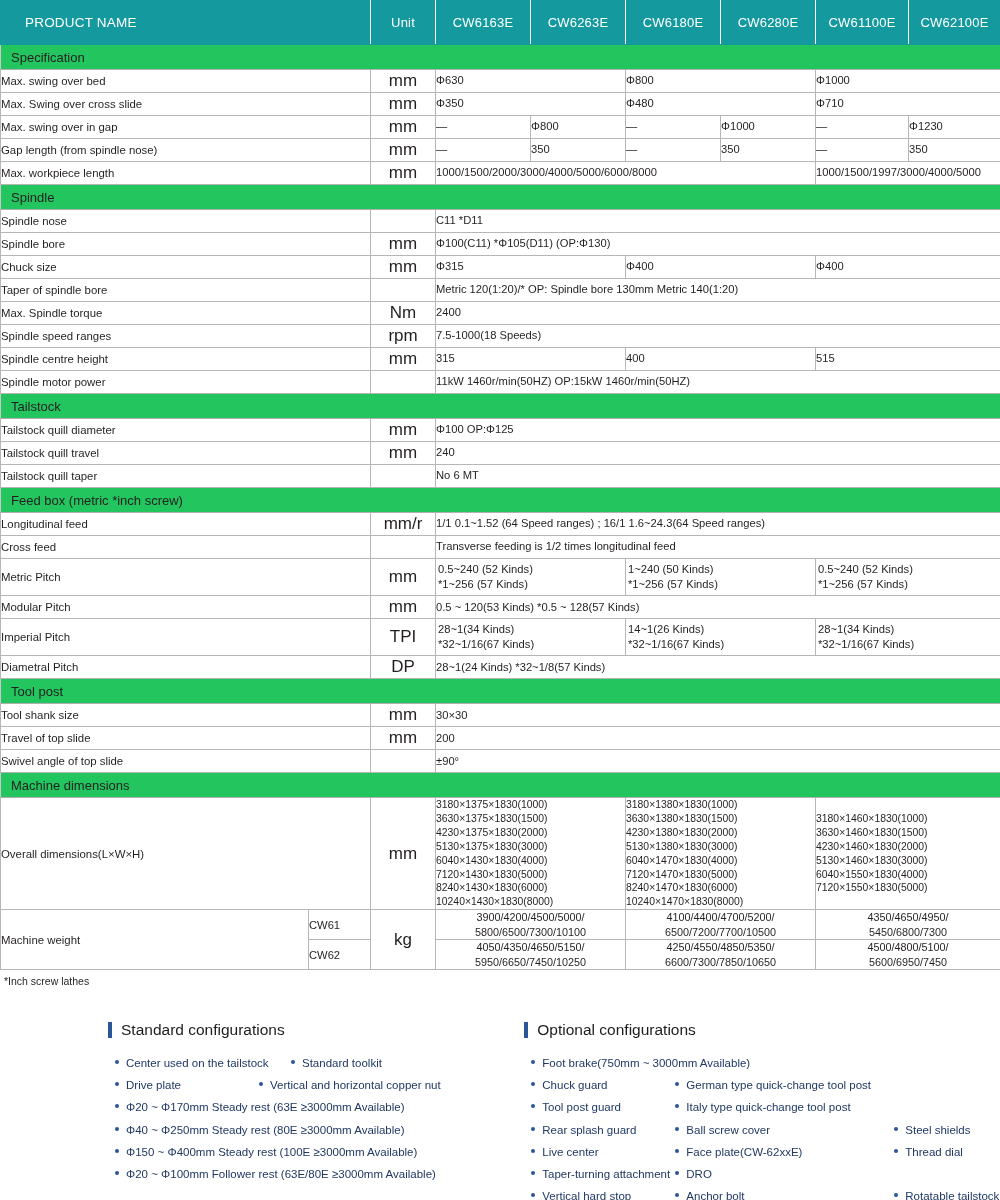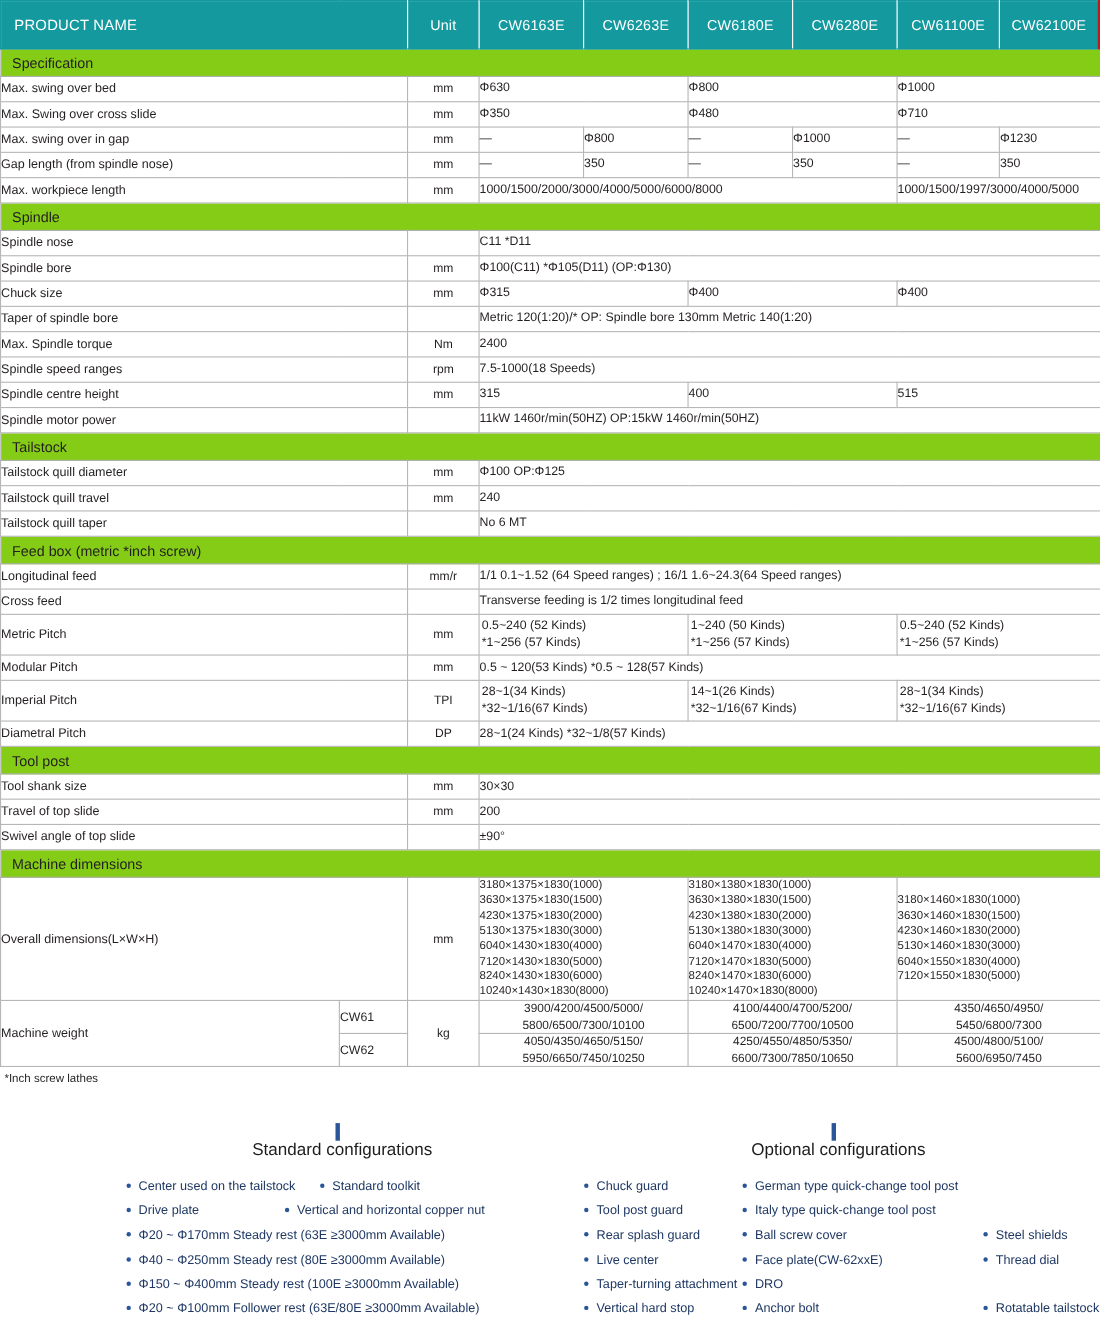--- a/index.html
+++ b/index.html
@@ -30,46 +30,46 @@
     color: #ffffff;
     font-size: 13px;
     height: 44px;
     border: 1px solid #14999f;
     border-right: 1px solid #ffffff;
     text-align: center;
     letter-spacing: .2px;
   }
   tr.head td.prodname {
     text-align: left;
-    padding-left: 12px;
+    padding-left: 24px;
     font-size: 13.5px;
   }
-  tr.head td:last-child { border-right: 5px solid #b91c1c; }
+  tr.head td:last-child { border-right: 1px solid #b91c1c; }
 
   
   tr.section td {
-    background: #84cc16;
+    background: #22c55e;
     color: #231f20;
     font-size: 13px;
     height: 25px;
     padding-left: 10px;
     text-align: left;
     border-left: 1px solid #c9c9c9;
     border-right: 1px solid #c9c9c9;
     border-top: 1px solid #b0b0b0;
     border-bottom: 1px solid #b0b0b0;
   }
 
   td.label {
     text-align: left;
     padding-left: 10px;
     height: 23px;
     font-size: 11.4px;
   }
-  td.unit { text-align: center; font-size: 11px; }
+  td.unit { text-align: center; font-size: 17px; }
   td.val  { text-align: left; font-size: 11.2px; line-height: 1.35; }
   td.val.multi { padding: 3px 2px; }
   td.dims { font-size: 10.4px; line-height: 1.33; padding: 4px 2px; }
   td.wt   { text-align: center; font-size: 10.8px; line-height: 1.35; padding: 3px 2px; }
   td.subname { text-align: left; padding-left: 12px; font-size: 11.2px; }
 
   .footnote {
     font-size: 10.5px;
     color: #231f20;
     padding: 5px 0 0 4px;
@@ -85,21 +85,20 @@
     color: #1b2a4a;
   }
   .cfg-col { width: 410px; }
   .cfg-col.right { width: 480px; margin-left: 10px; }
   .cfg-title {
     display: flex; align-items: center;
     font-size: 15.5px;
     color: #1d1d1d;
     margin-bottom: 13px;
     font-weight: 400;
-    flex-direction: column;
   }
   .cfg-bar {
     display: inline-block;
     width: 4px; height: 16px;
     background: #2a5699;
     margin-right: 9px;
   }
   ul.cfg-list { list-style: none; margin: 0; padding: 0 0 0 18px; }
   ul.cfg-list li {
     position: relative;
@@ -439,20 +438,21 @@
 
       </ul>
     </div>
 
     <div class="cfg-col right">
       <div class="cfg-title">
         <span class="cfg-bar"></span>
         <span>Optional configurations</span>
       </div>
       <ul class="cfg-list">
+        <li><span class="bullet"></span><span>Foot brake(750mm ~ 3000mm Available)</span></li>
         <li>
             <span class="bullet"></span>
           <span class="li-row">
               <span class="seg w150">Chuck guard</span>
               <span class="seg2">German type quick-change tool post<span class="bullet"></span></span>
             </span>
         </li>
         <li>
             <span class="bullet"></span>
           <span class="li-row">

